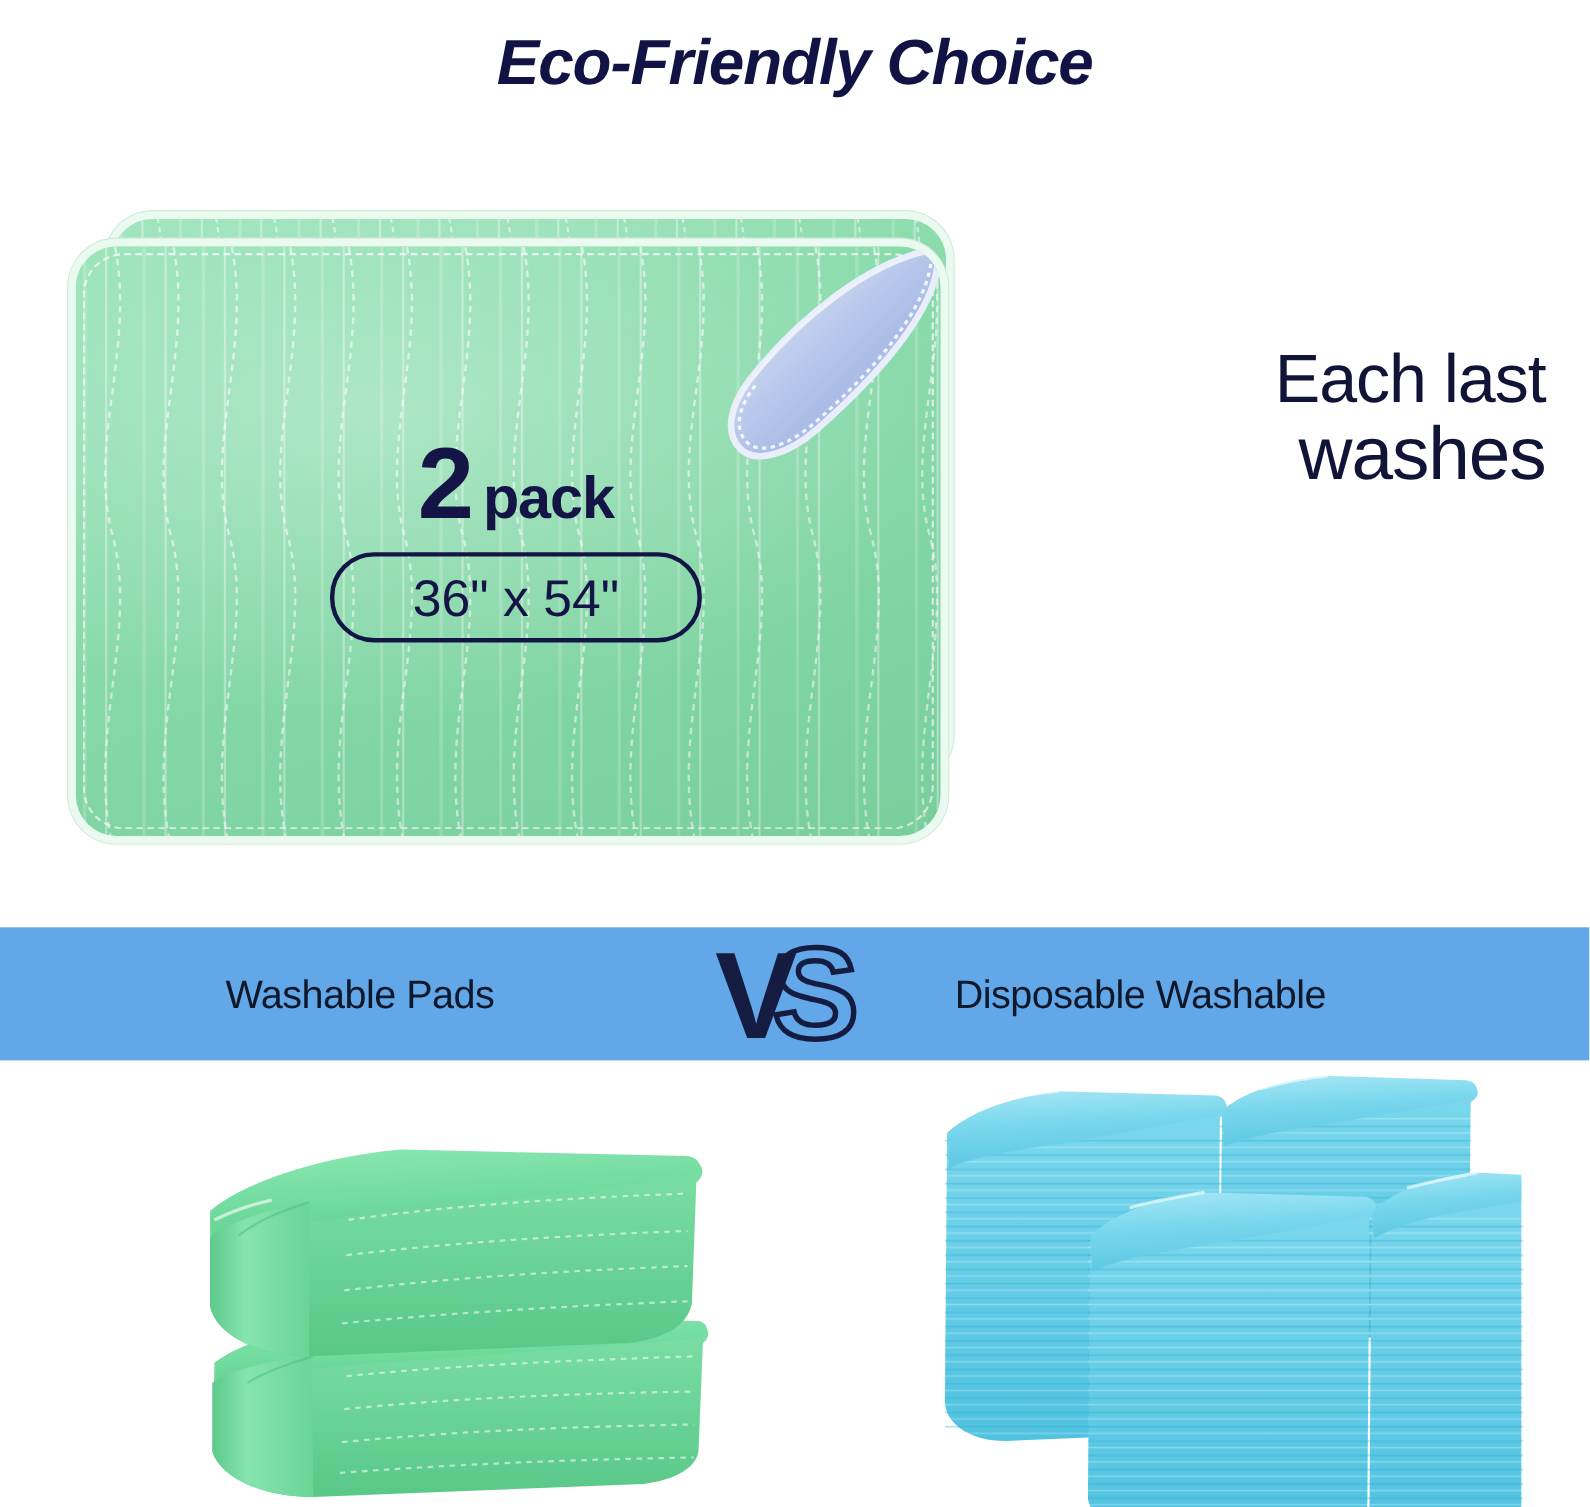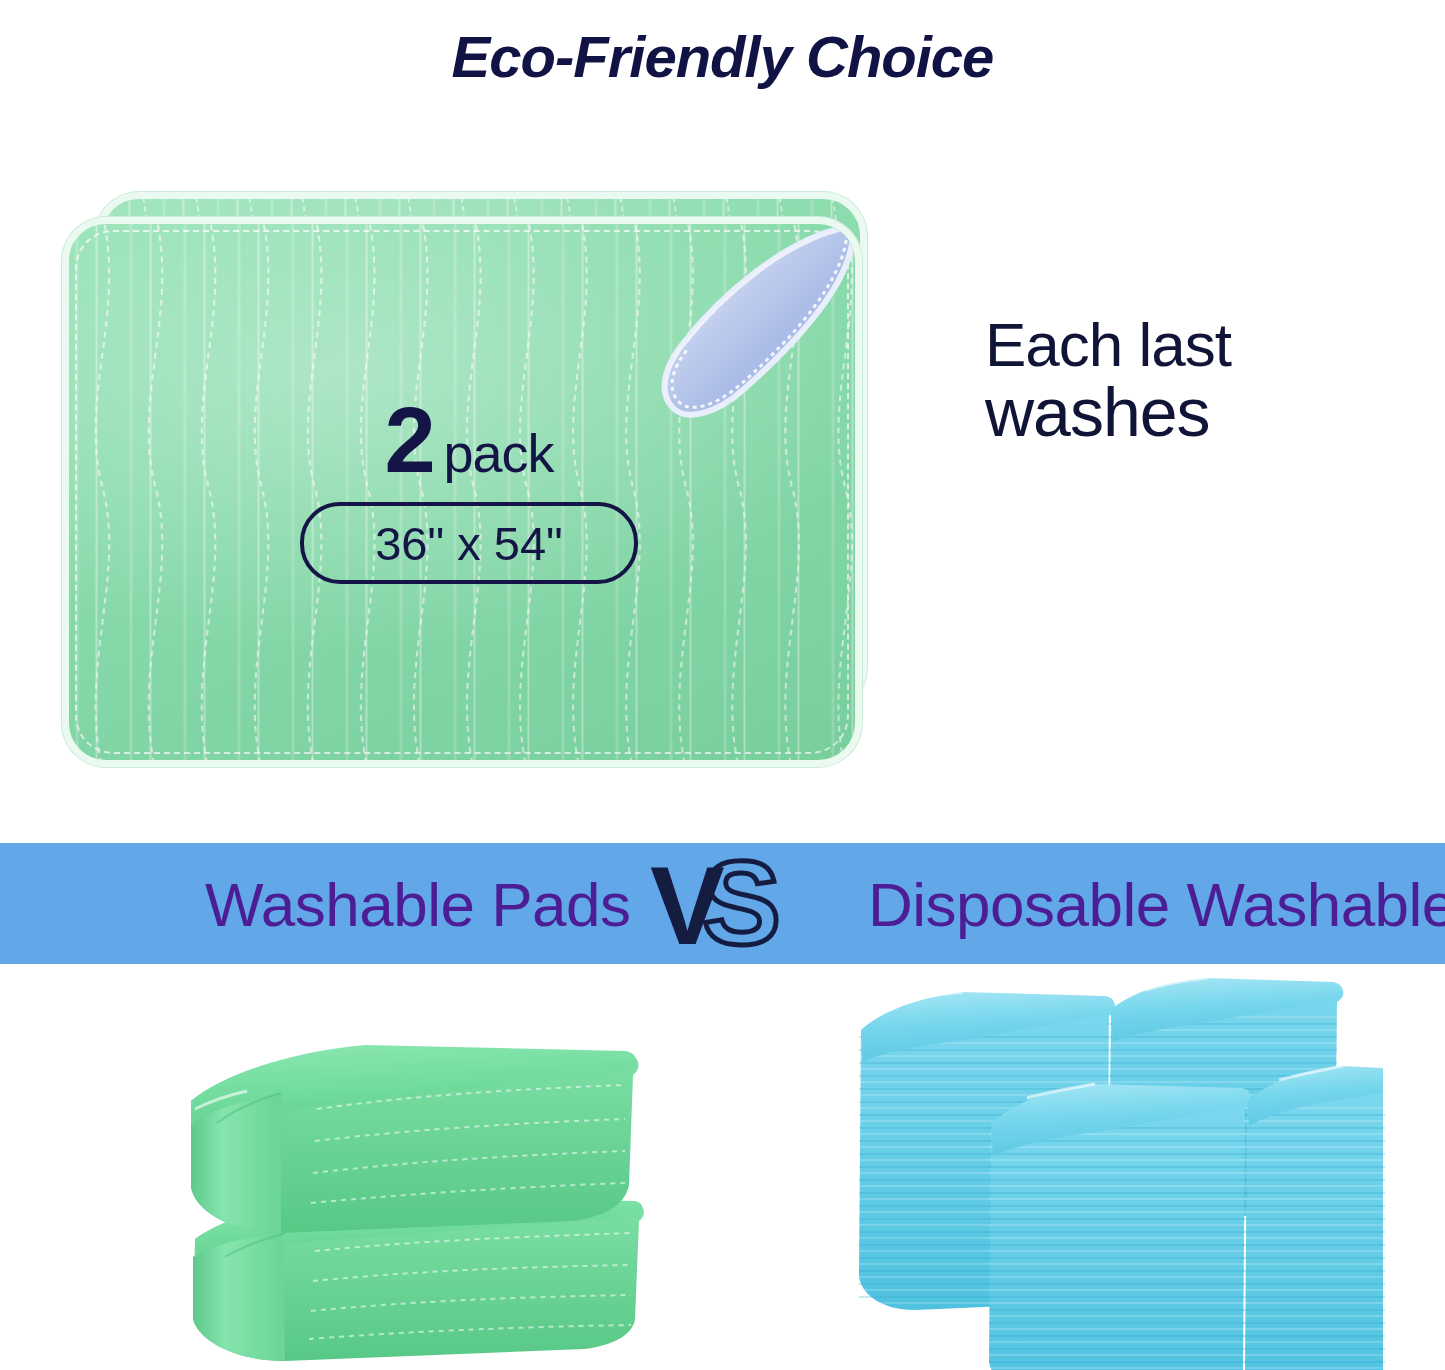--- a/index.html
+++ b/index.html
@@ -81,45 +81,45 @@
   
   .pad-label{
     position:absolute;left:190px;top:170px;width:420px;
     color:#141447;text-align:center;
   }
   .pack-line{
     display:flex;align-items:baseline;justify-content:center;gap:10px;
     line-height:1;
   }
   .pack-num{font-size:92px;font-weight:bold;letter-spacing:-2px;}
-  .pack-word{font-size:54px;font-weight:400;letter-spacing:-1px;}
+  .pack-word{font-size:54px;font-weight:700;letter-spacing:-1px;}
   .size-pill{
     margin:16px auto 0;width:330px;height:74px;
     border:4px solid #141447;border-radius:40px;
     display:flex;align-items:center;justify-content:center;
     font-size:47px;letter-spacing:0px;
   }
 
   
   .stat{
     position:absolute;left:985px;top:290px;width:420px;
-    text-align:left;color:#101436;line-height:1;
+    text-align:right;color:#101436;line-height:1;
   }
   .stat-top{font-size:62px;letter-spacing:-1px;}
   .stat-big{font-size:142px;font-weight:bold;color:#5ba4e0;letter-spacing:-4px;margin:2px 0 0;}
   .stat-bottom{font-size:68px;letter-spacing:-1px;margin-top:2px;}
 
   
   .band{
     position:absolute;left:0;top:819px;width:1445px;height:121px;
     background:#62a8e8;
   }
   .band-left,.band-right{
     position:absolute;top:50%;transform:translateY(-50%);
-    color:#4c1d95;font-size:62px;letter-spacing:-.5px;white-space:nowrap;
+    color:#0f172a;font-size:36px;letter-spacing:-.5px;white-space:nowrap;
   }
   .band-left{left:205px;}
   .band-right{left:868px;}
   .vs{
     position:absolute;left:650px;top:50%;transform:translateY(-50%);
     width:160px;height:104px;
   }
 
   
   .bottom{position:absolute;left:0;top:940px;width:1445px;height:430px;}

